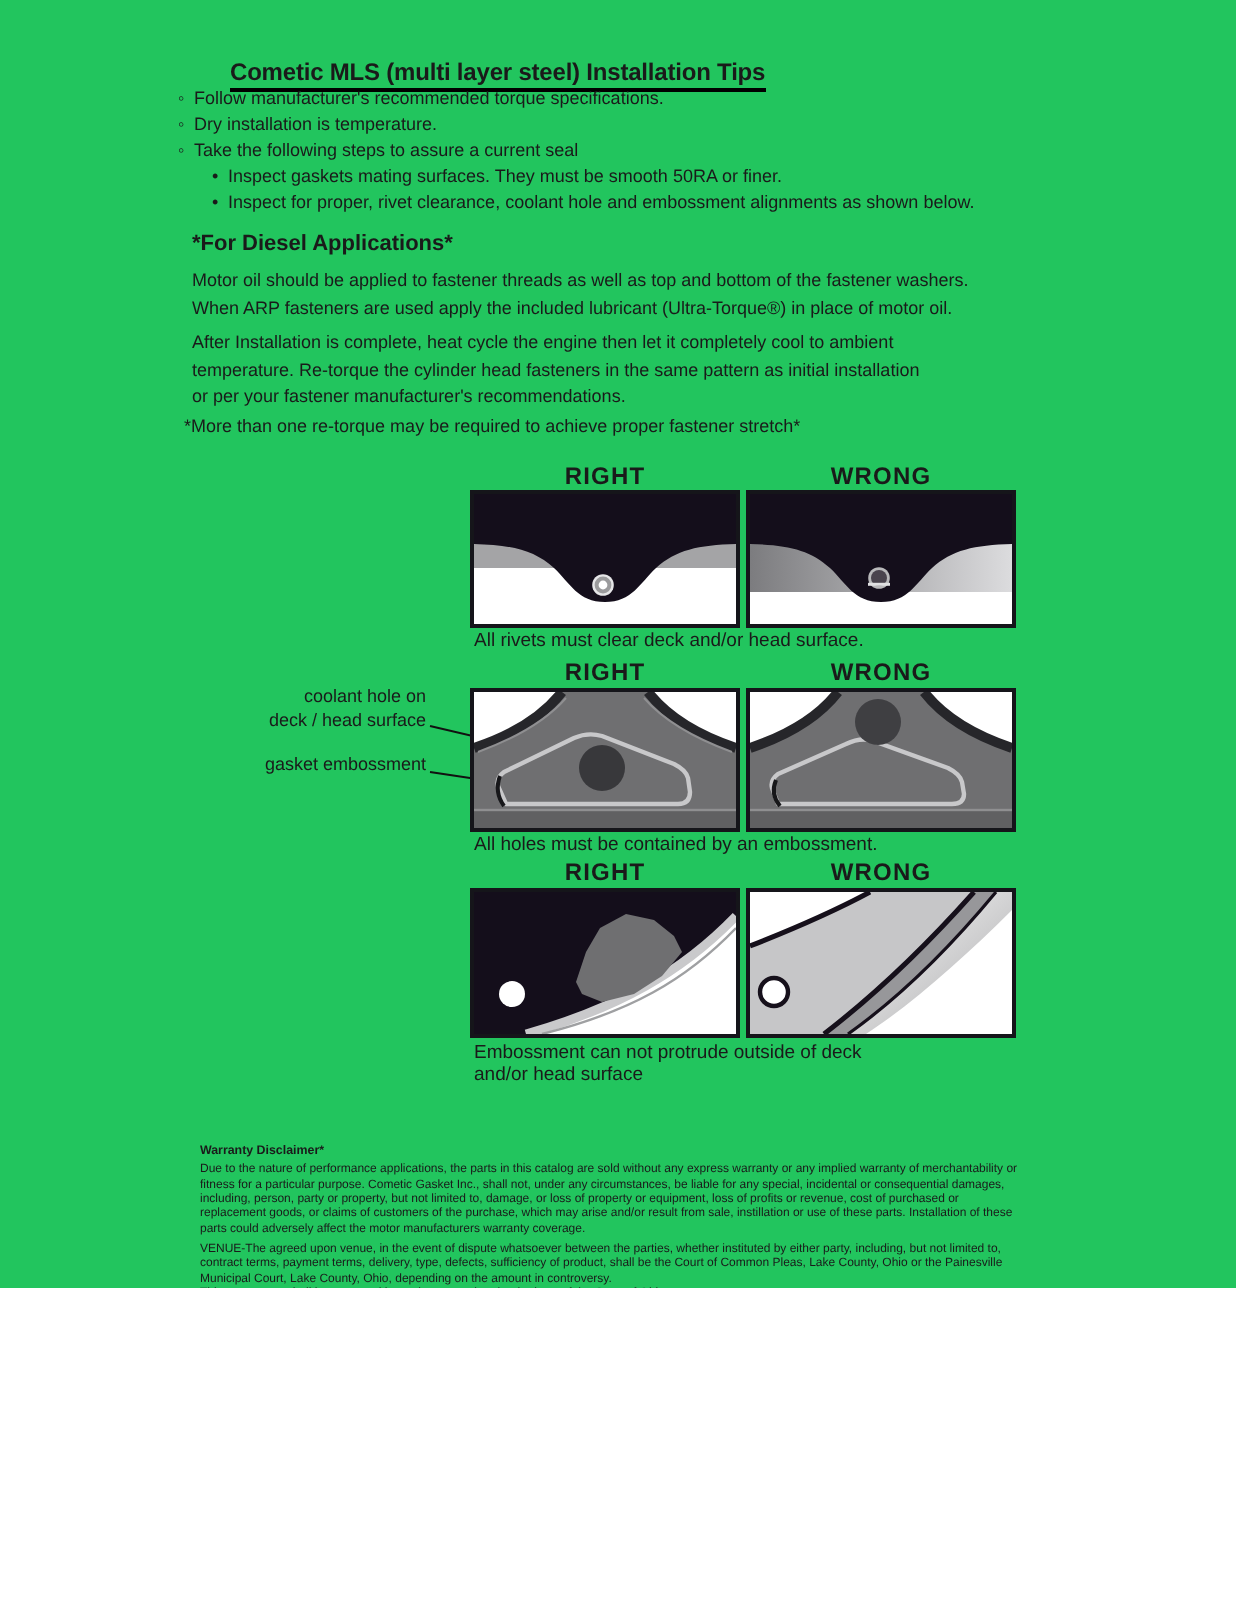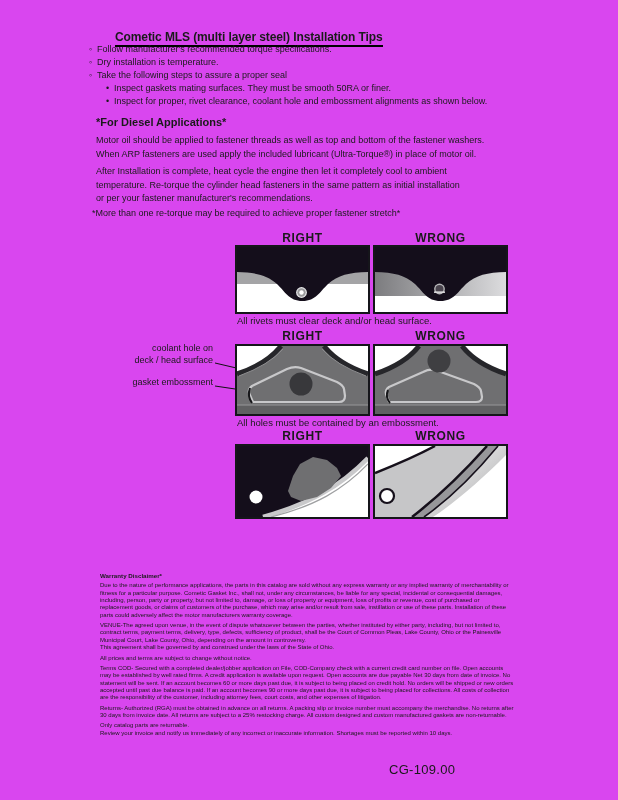--- a/index.html
+++ b/index.html
@@ -1,16 +1,16 @@
 <!DOCTYPE html>
 <html><head>
 <meta charset="utf-8">
 <style>
   html,body{margin:0;padding:0;background:#ffffff;}
-  .page{position:relative;width:618px;height:800px;background:#d946ef;
+  .page{position:relative;width:618px;height:644px;background:#22c55e;
         font-family:"Liberation Sans", sans-serif;color:#1a1a1a;overflow:hidden;}
   .abs{position:absolute;}
   .title{font-weight:bold;font-size:12px;letter-spacing:-0.1px;
          border-bottom:2px solid #000;padding-bottom:1px;display:inline-block;}
   .bullets{font-size:9px;line-height:13px;}
   .b-row{display:flex;}
   .b-marker{width:8px;flex:0 0 8px;}
   .sub{margin-left:17px;}
   .diesel-h{font-weight:bold;font-size:11px;}
   .body-text{font-size:9px;line-height:13.5px;white-space:pre-line;width:436px;}
@@ -37,21 +37,21 @@
     <div class="b-row">
       <span class="b-marker">◦</span>
       <span>Follow manufacturer's recommended torque specifications.</span>
     </div>
     <div class="b-row">
       <span class="b-marker">◦</span>
       <span>Dry installation is temperature.</span>
     </div>
     <div class="b-row">
       <span class="b-marker">◦</span>
-      <span>Take the following steps to assure a proper seal</span>
+      <span>Take the following steps to assure a current seal</span>
     </div>
     <div class="b-row sub">
       <span class="b-marker">•</span>
       <span>Inspect gaskets mating surfaces.  They must be smooth 50RA or finer.</span>
     </div>
     <div class="b-row sub">
       <span class="b-marker">•</span>
       <span>Inspect for proper, rivet clearance, coolant hole and embossment alignments as shown below.</span>
     </div>
   </div>
@@ -175,20 +175,22 @@
       <path d="M0,27 C28,16 47,7 60,0 L112,0 C88,27 63,51 37,71 L0,71 Z" fill="#c6c6c8"></path>
       <path d="M0,27 C28,16 47,7 60,0" stroke="#16101b" stroke-width="2.5" fill="none"></path>
       <path d="M112,0 L123,0 C99,29 73,54 49,71 L37,71 C63,51 88,27 112,0 Z" fill="#97979a"></path>
       <path d="M112,0 C88,27 63,51 37,71" stroke="#16101b" stroke-width="2.5" fill="none"></path>
       <path d="M123,0 L131,0 L131,9 C107,33 81,56 58,71 L49,71 C73,54 99,29 123,0 Z" fill="url(#g-sweep)"></path>
       <path d="M123,0 C99,29 73,54 49,71" stroke="#16101b" stroke-width="1.6" fill="none"></path>
       <circle cx="12" cy="50" r="7" fill="#ffffff" stroke="#16101b" stroke-width="2.2"></circle>
     </svg>
   </div>
 
+  <div class="abs dcaption" style="left:237px;top:521px;width:260px;">Embossment can not protrude outside of deck
+and/or head surface</div>
 
   <div class="abs legal" style="left:100px;top:572px;">
     <p class="legal-h">Warranty Disclaimer*</p>
     <p>Due to the nature of performance applications, the parts in this catalog are sold without any express warranty or any implied warranty of merchantability or fitness for a particular purpose.  Cometic Gasket Inc., shall not, under any circumstances, be liable for any special, incidental or consequential damages, including, person, party or property, but not limited to, damage, or loss of property or equipment, loss of profits or revenue, cost of purchased or replacement goods, or claims of customers of the purchase, which may arise and/or result from sale, instillation or use of these parts.  Installation of these parts could adversely affect the motor manufacturers warranty coverage.</p>
     <p>VENUE-The agreed upon venue, in the event of dispute whatsoever between the parties, whether instituted by either party, including, but not limited to, contract terms, payment terms, delivery, type, defects, sufficiency of product, shall be the Court of Common Pleas, Lake County, Ohio or the Painesville Municipal Court, Lake County, Ohio, depending on the amount in controversy.
 This agreement shall be governed by and construed under the laws of the State of Ohio.</p>
     <p>All prices and terms are subject to change without notice.</p>
     <p>Terms COD- Secured with a completed dealer/jobber application on File, COD-Company check with a current credit card number on file.  Open accounts may be established by well rated firms.  A credit application is available upon request.  Open accounts are due payable Net 30 days from date of invoice.  No statement will be sent.  If an account becomes 60 or more days past due, it is subject to being placed on credit hold.  No orders will be shipped or new orders accepted until past due balance is paid.  If an account becomes 90 or more days past due, it is subject to being placed for collections.  All costs of collection are the responsibility of the customer, including attorney fees, court costs, and other expenses of litigation.</p>
     <p>Returns- Authorized (RGA) must be obtained in advance on all returns.  A packing slip or invoice number must accompany the merchandise.  No returns after 30 days from invoice date.  All returns are subject to a 25% restocking charge.  All custom designed and custom manufactured gaskets are non-returnable.</p>
     <p>Only catalog parts are returnable.

